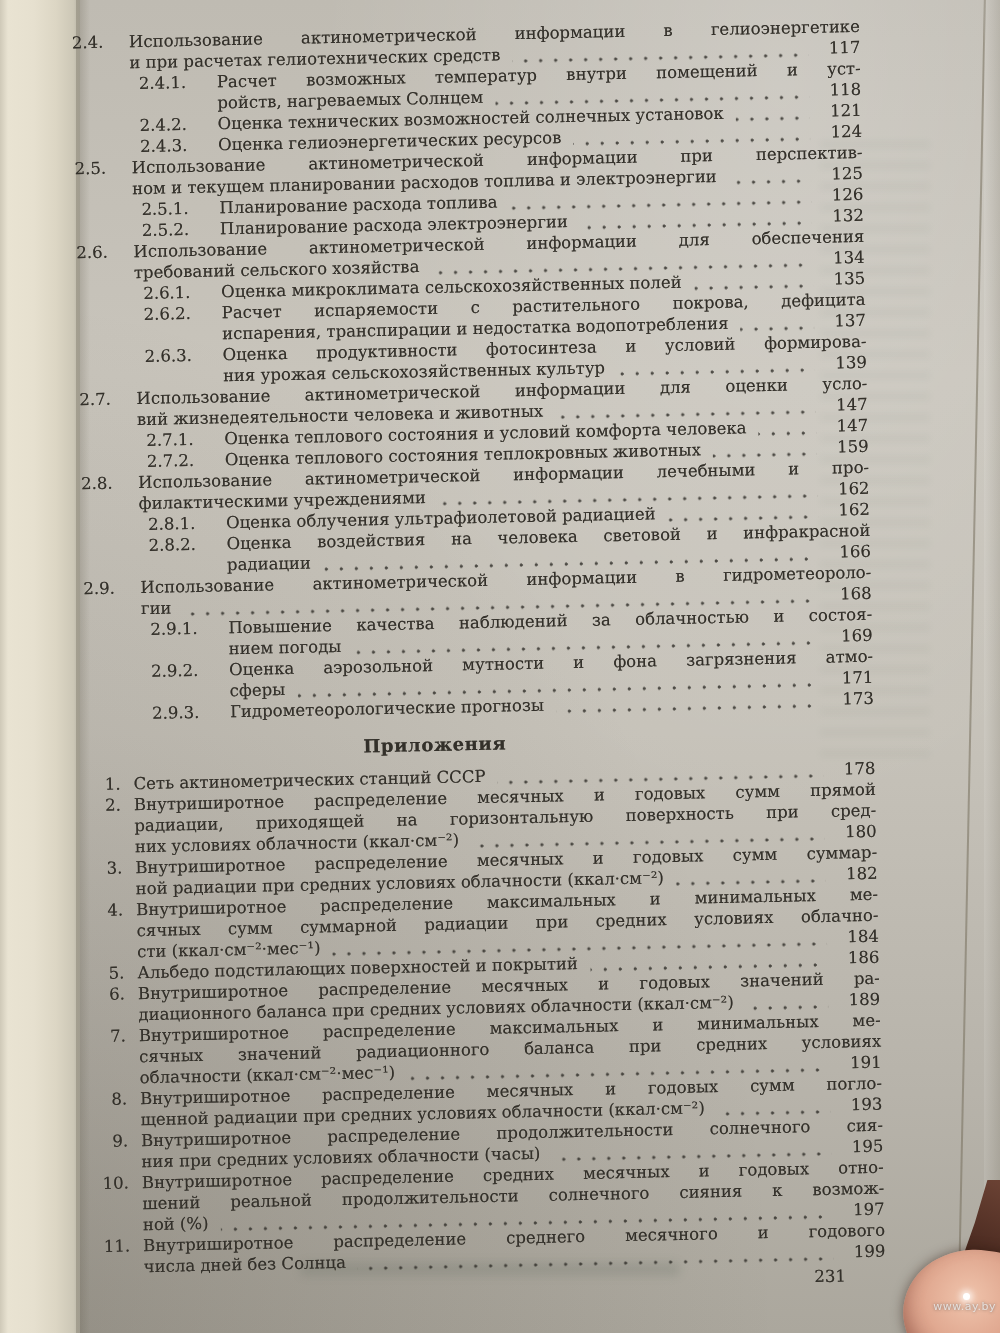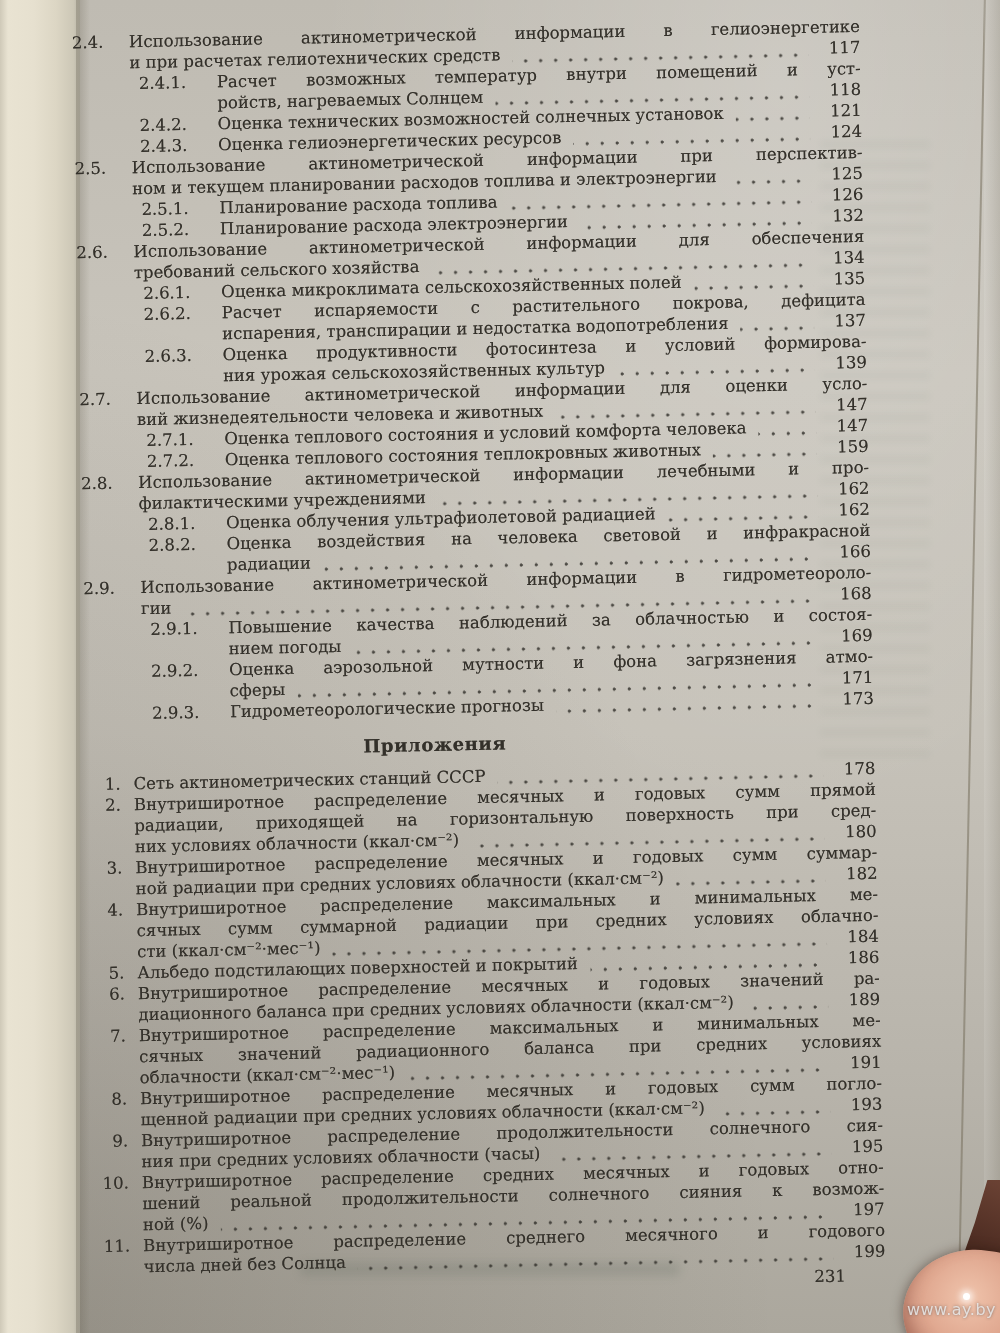--- a/index.html
+++ b/index.html
@@ -59,21 +59,21 @@
     box-shadow:inset 0 -10px 18px rgba(120,60,45,.45), 0 0 12px rgba(40,20,12,.5);
     transform:rotate(8deg);
   }
   .finger-shine{
     position:absolute; left:963px; top:1293px; width:7px; height:7px; border-radius:50%;
     background:#fff; box-shadow:0 0 6px 3px rgba(255,255,255,.75);
   }
   .watermark{
     position:absolute; right:4px; top:1300px;
     font-family:"DejaVu Sans","Liberation Sans",sans-serif;
-    font-size:16px; color:rgba(235,235,235,.85);
+    font-size:11px; color:rgba(235,235,235,.85);
     text-shadow:0 0 3px rgba(60,60,60,.6); letter-spacing:.5px;
   }
   
   .content{
     position:absolute; left:85px; top:24px; width:788px;
     transform:rotate(-1.2deg);
     color:#33302a; font-size:16.5px; line-height:21px;
     text-shadow:0 0 .6px rgba(50,45,38,.55);
   }
   .entry{display:flex; align-items:flex-start;}

